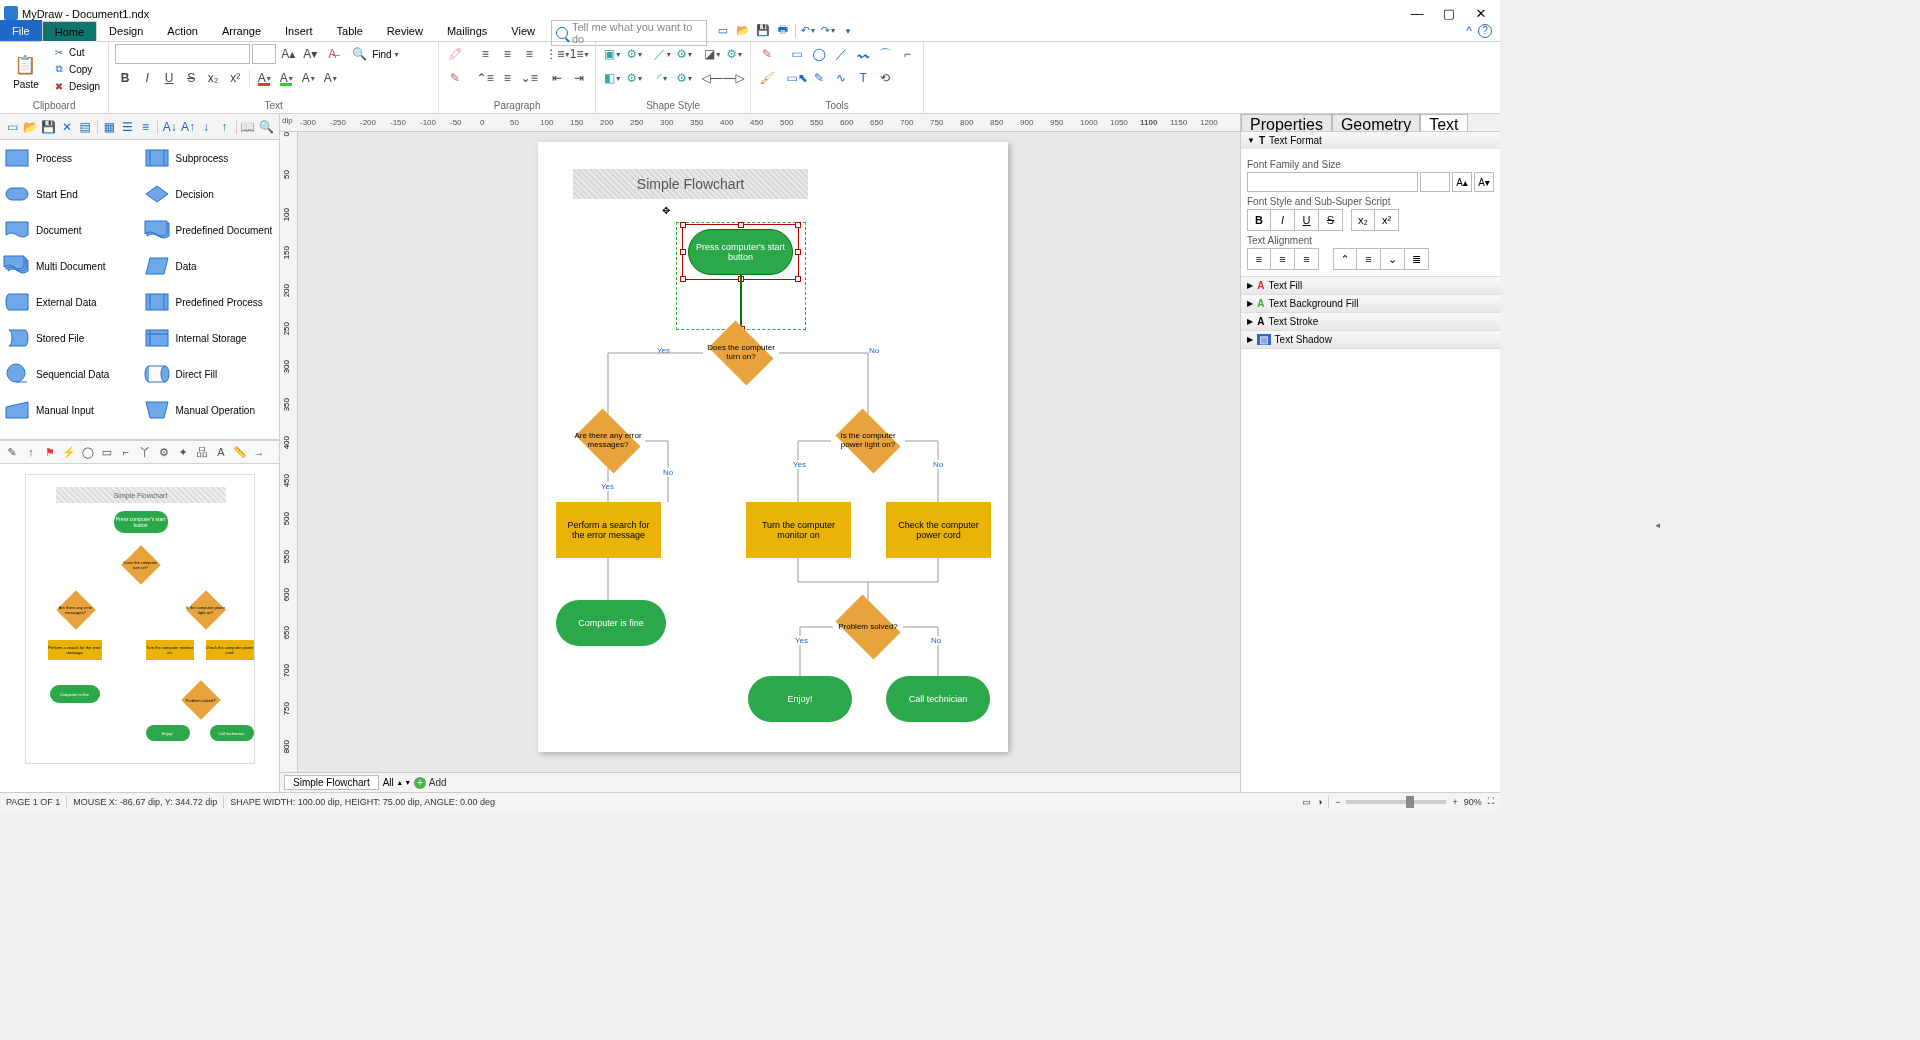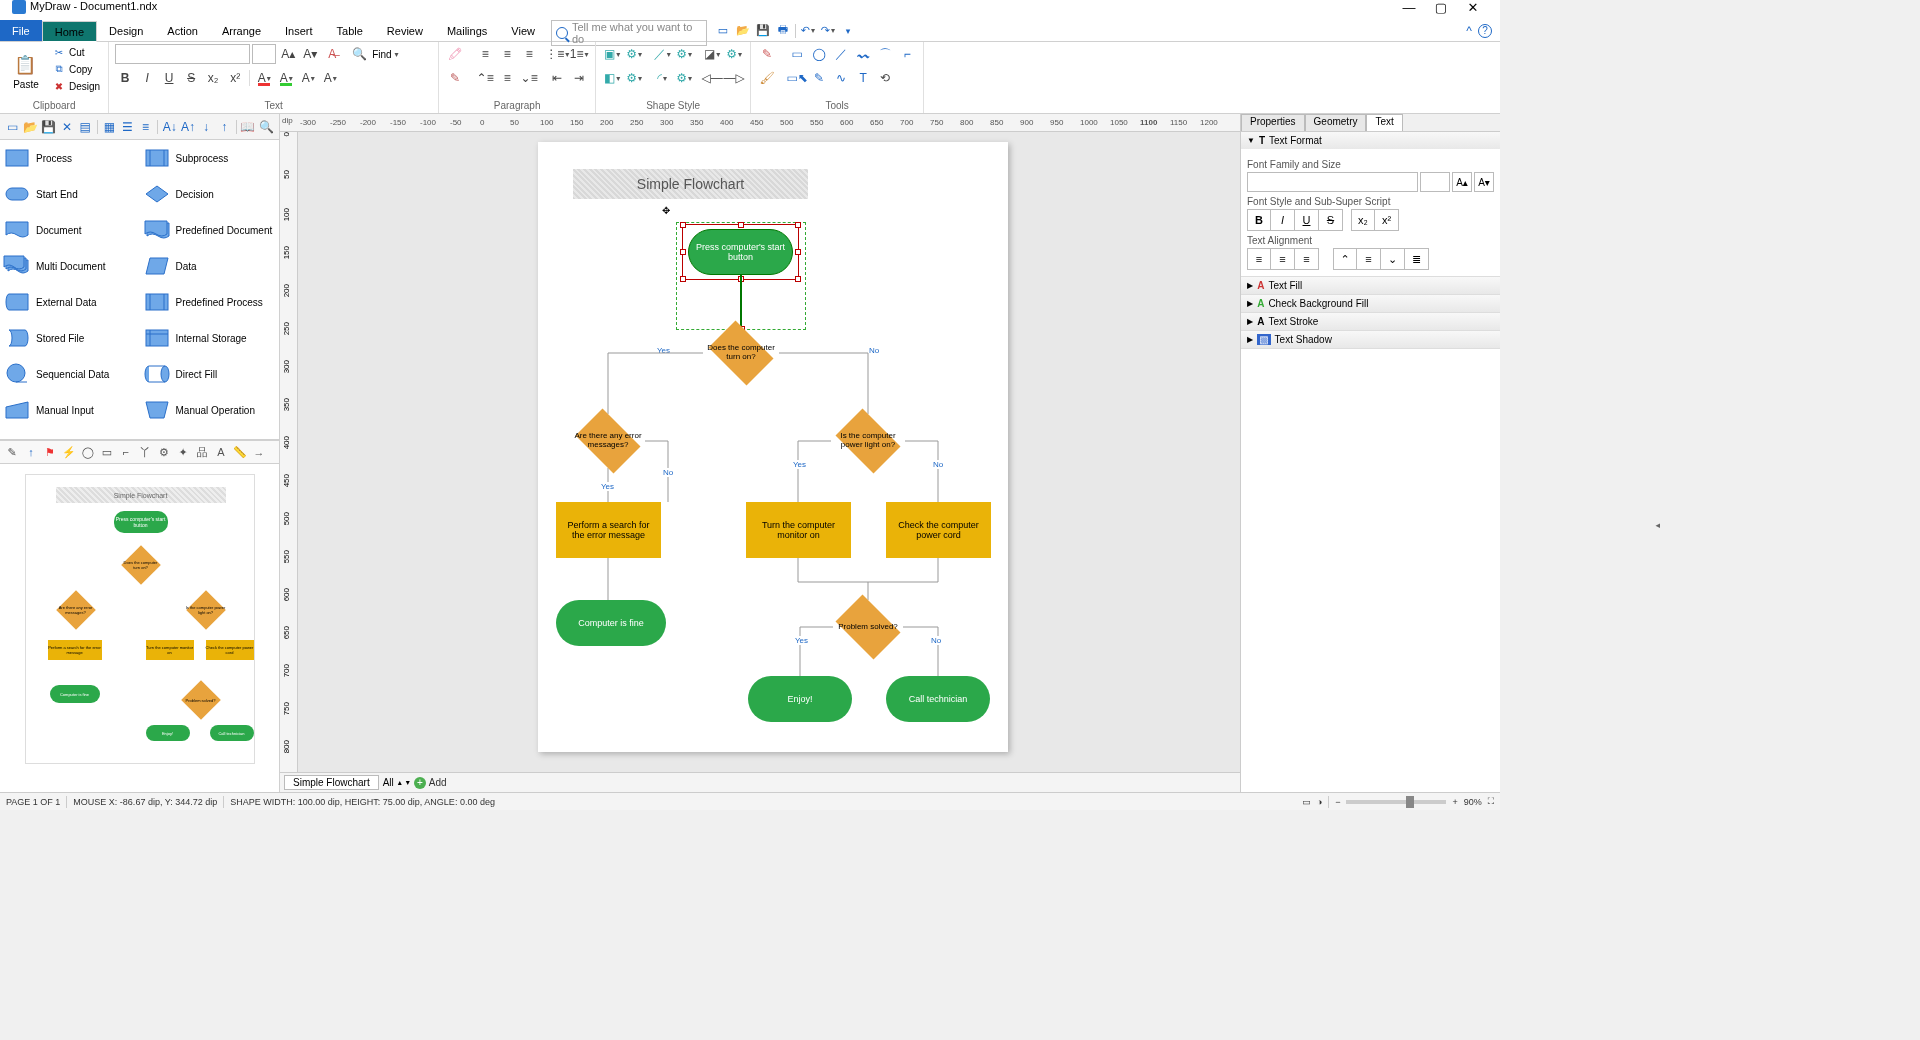--- a/index.html
+++ b/index.html
@@ -1,19 +1,19 @@
 <!DOCTYPE html>
 <html><head>
 <meta charset="utf-8">
 <style>
 * { margin: 0; padding: 0; box-sizing: border-box; font-family: "Segoe UI", Tahoma, sans-serif; }
 body { width: 1500px; height: 810px; overflow: hidden; background: #f0f0f0; font-size: 11px; }
 
 
-.titlebar { height: 20px; background: #fff; display: flex; align-items: flex-start; padding: 0 12px; }
+.titlebar { height: 20px; background: #fff; display: flex; align-items: flex-end; padding: 0 4px; }
 .titlebar .logo { width: 14px; height: 14px; background: #2a7ad2; border-radius: 2px; margin-right: 4px; display:inline-block; }
 .titlebar .wincontrols { margin-left: auto; display: flex; gap: 18px; padding-right: 8px; }
 .titlebar .wincontrols span { width: 14px; height: 14px; display: inline-flex; align-items:center; justify-content:center; font-size: 13px; cursor: pointer;}
 
 
 .menutabs { height: 22px; background: #fff; border-bottom: 1px solid #d0d0d0; display: flex; align-items: stretch; }
 .menutabs .tab { padding: 0 12px; display: flex; align-items: center; cursor: pointer; font-size: 11px; }
 .menutabs .tab.file { background: #1e68c6; color: #fff; }
 .menutabs .tab.active { border: 1px solid #d0d0d0; border-bottom: 1px solid #fff; background: #0f766e; position:relative; top:1px; }
 .menutabs .search { margin-left: 4px; display:flex; align-items:center; border:1px solid #c0c0c0; height:18px; padding:12px 4px; color:#888;}
@@ -84,21 +84,21 @@
 .fshape.decision .dtxt{position:relative;z-index:1;font-size:8px;line-height:1.1;}
 .clabel{position:absolute;font-size:8px;color:#1e68c6;background:#fff;padding:0 1px;}
 
 
 .selbox{position:absolute;border:1px solid #b00;}
 .selbox .h{position:absolute;width:6px;height:6px;background:#fff;border:1px solid #b00;}
 .greendash{position:absolute;border:1px dashed #3a3;}
 
 
 .rightpanel { width: 260px; background:#f0f0f0; border-left:1px solid #ccc; display:flex; flex-direction:column;}
-.rightpanel .rtabs{height:18px;display:flex;border-bottom:1px solid #ccc;font-size:10px;}
+.rightpanel .rtabs{height:18px;display:flex;border-bottom:1px solid #ccc;font-size:16px;}
 .rightpanel .rtabs .rt{padding:1px 8px;border:1px solid #bbb;border-bottom:none;background:#e8e8e8;cursor:pointer;}
 .rightpanel .rtabs .rt.active{background:#fff;}
 .rprops{background:#fff;flex:1;overflow:auto;}
 .acc{border-bottom:1px solid #ddd;}
 .acc .ah{background:linear-gradient(#f8f8f8,#e8e8e8);padding:3px 6px;font-size:10px;display:flex;align-items:center;gap:4px;cursor:pointer;}
 .acc .ah .tri{font-size:8px;}
 .acc .ab{padding:6px;font-size:10px;}
 .acc .ab .lbl{color:#555;margin:4px 0 2px;}
 .btngroup{display:flex;gap:0;}
 .btngroup .b{border:1px solid #bbb;width:24px;height:22px;display:inline-flex;align-items:center;justify-content:center;background:#fff;cursor:pointer;font-size:11px;}
@@ -720,21 +720,21 @@
           <div class="ah">
             <span class="tri">▶</span>
             <span style="color:#c33;font-weight:bold;">A</span>
             <span>Text Fill</span>
           </div>
         </div>
       <div class="acc">
           <div class="ah">
             <span class="tri">▶</span>
             <span style="color:#3a3;font-weight:bold;">A</span>
-            <span>Check Background Fill</span>
+            <span>Text Background Fill</span>
           </div>
         </div>
       <div class="acc">
           <div class="ah">
             <span class="tri">▶</span>
             <span style="font-weight:bold;">A</span>
             <span>Text Stroke</span>
           </div>
         </div>
       <div class="acc">

